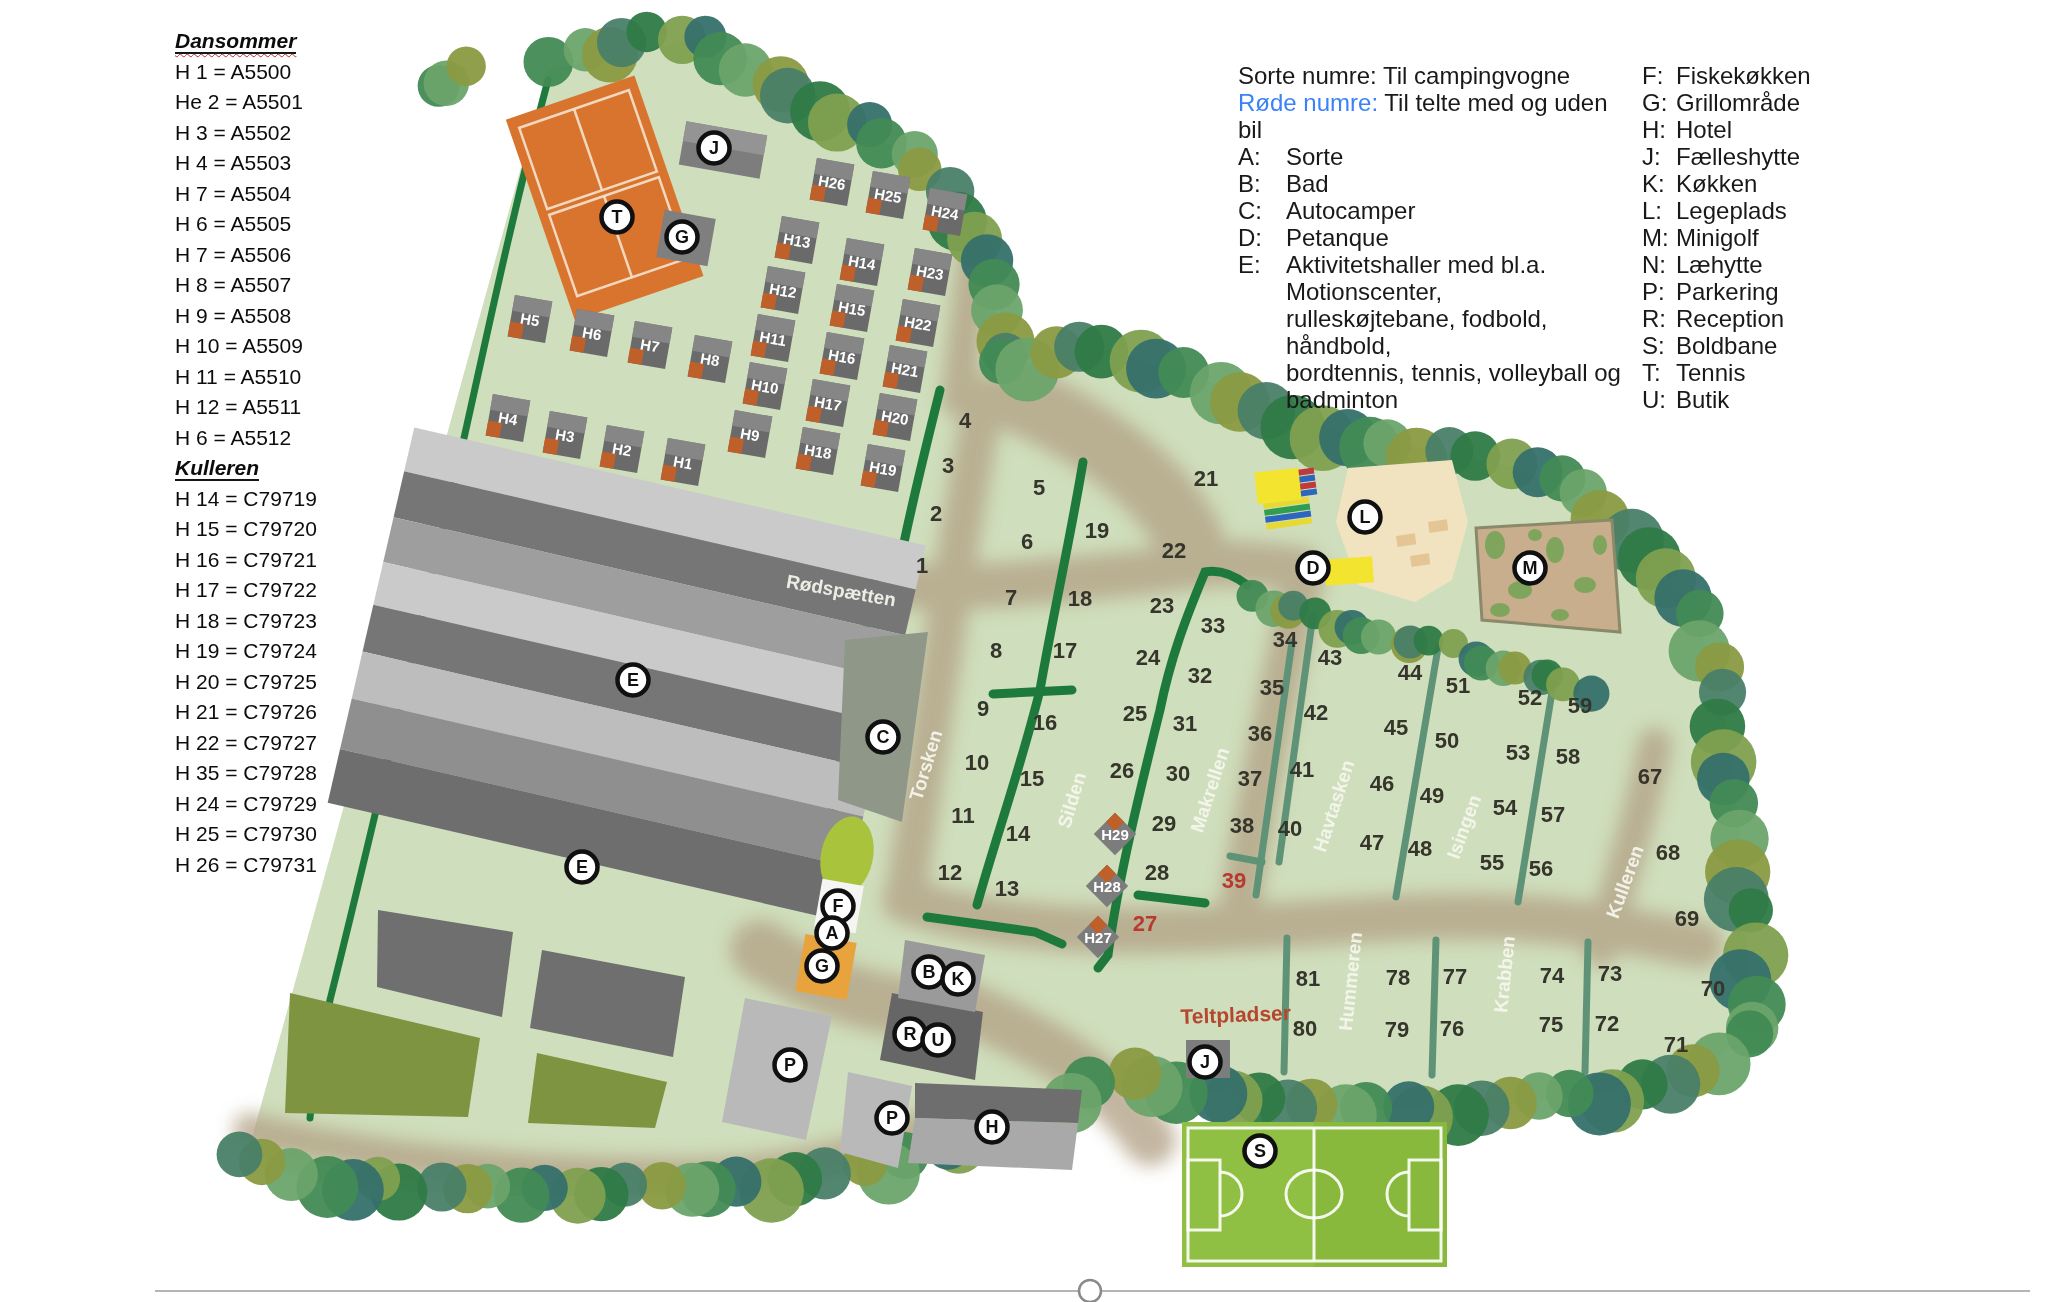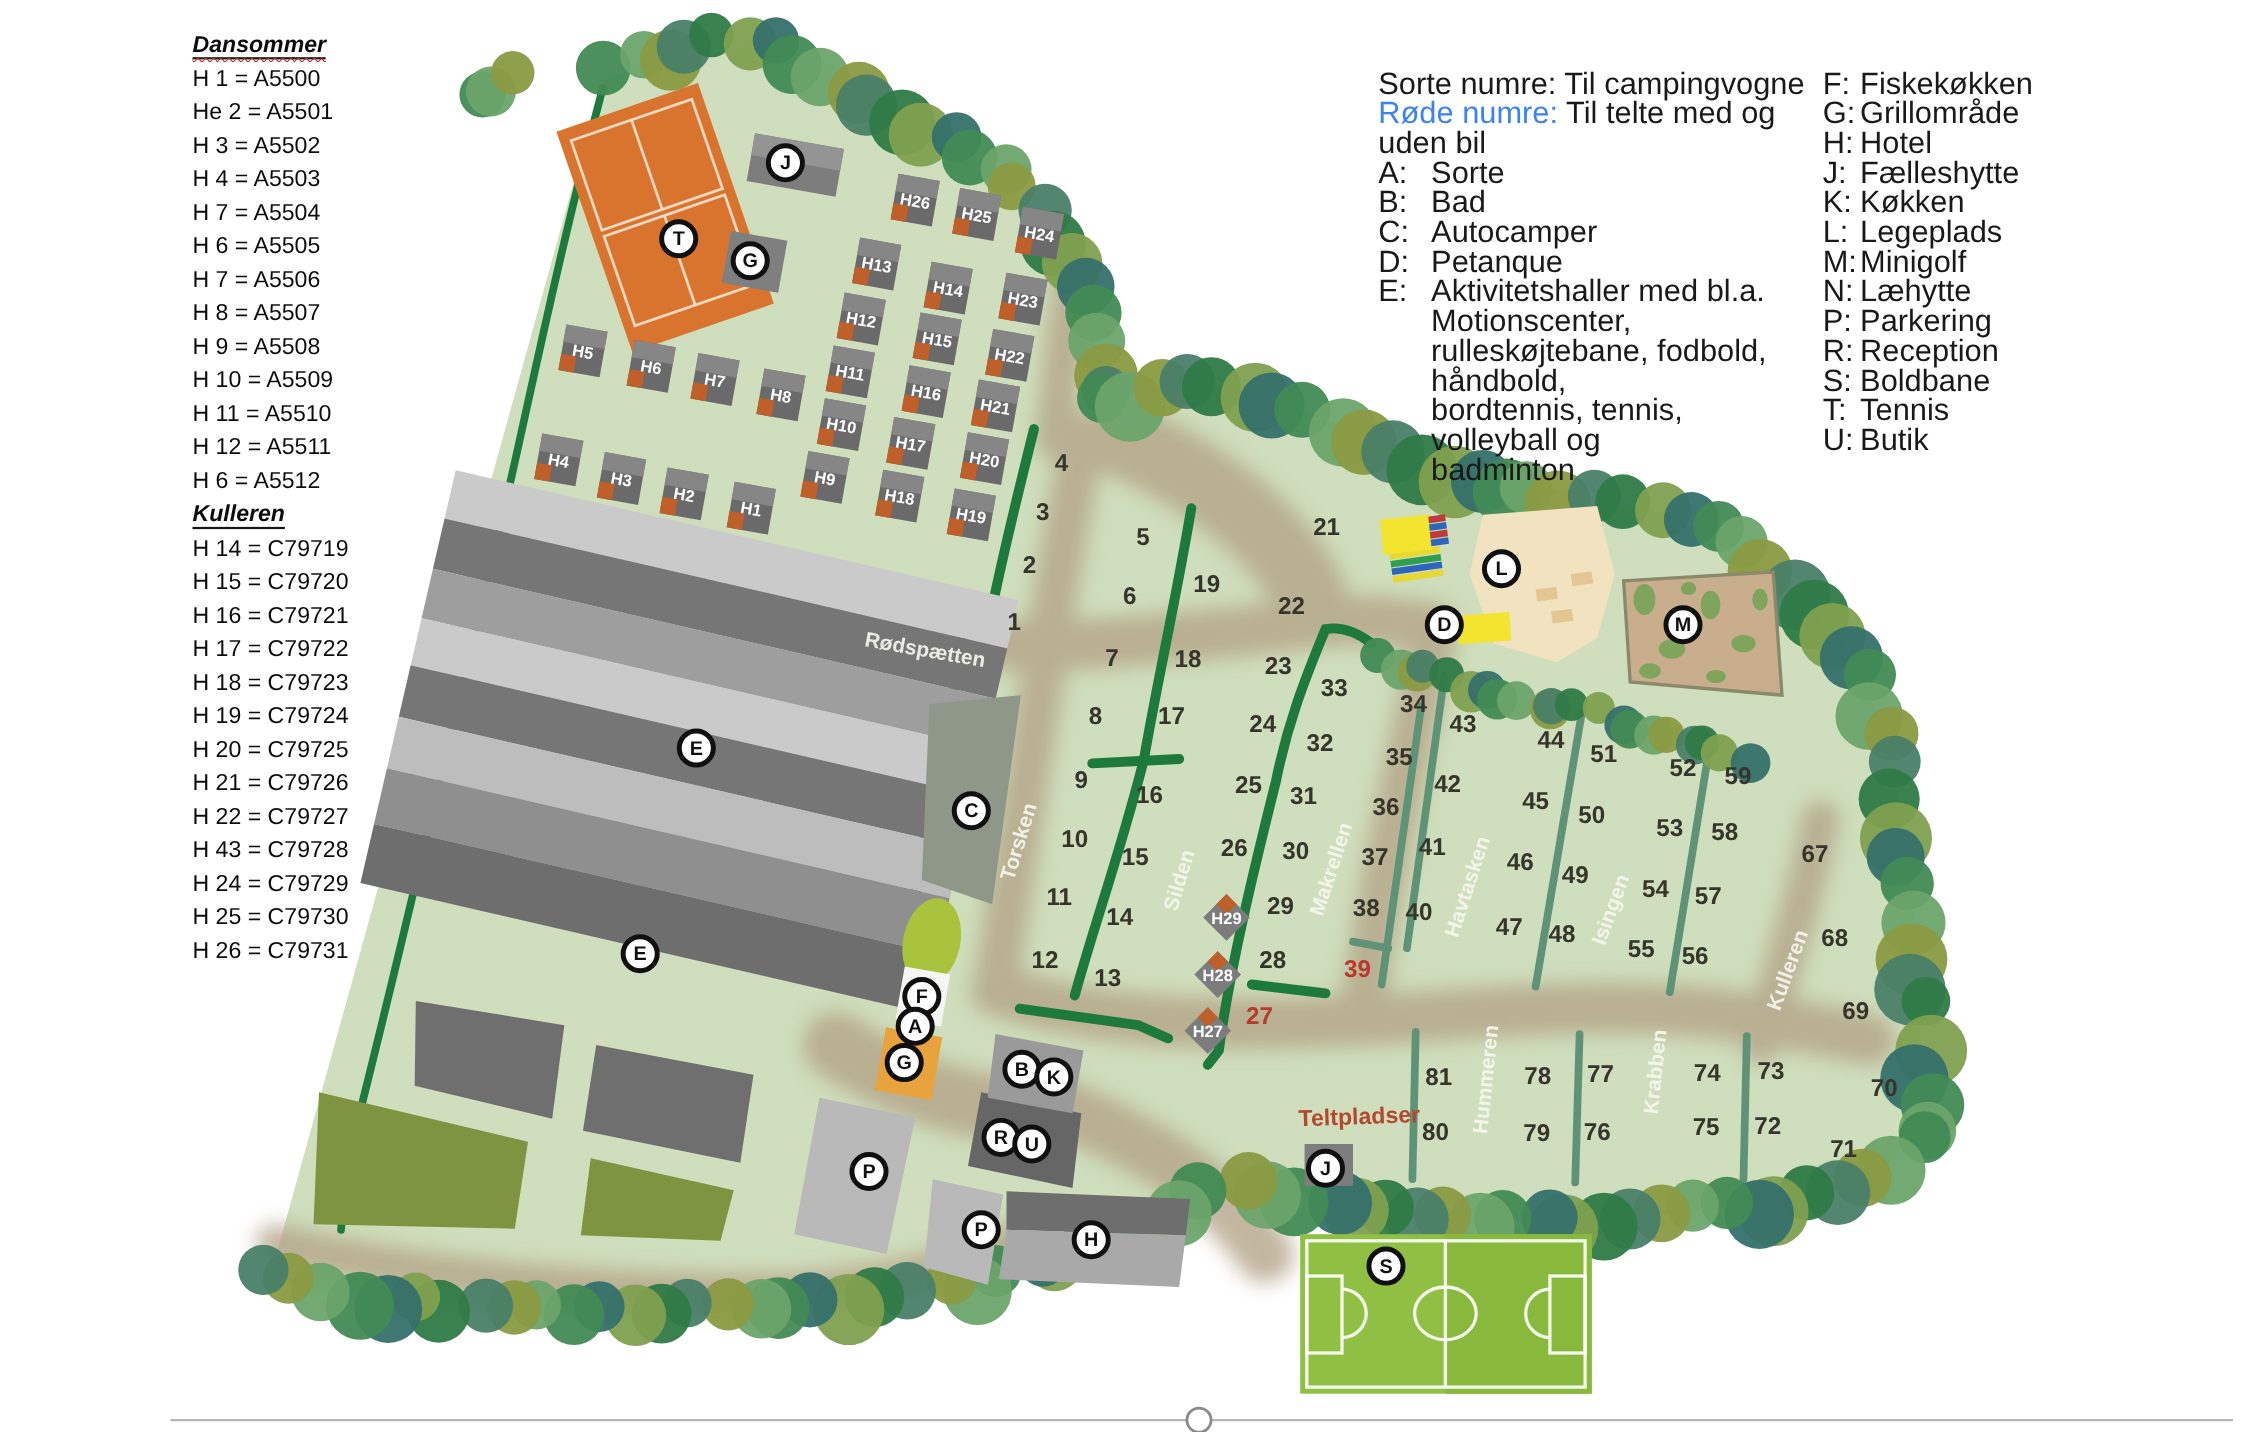--- a/index.html
+++ b/index.html
@@ -5,21 +5,21 @@
   html,body{margin:0;padding:0;background:#fff;}
   #stage{position:relative;width:2048px;height:1302px;background:#fff;overflow:hidden;
          font-family:"Liberation Sans",sans-serif;}
   #map-svg{position:absolute;left:0;top:0;}
   
   #sidebar{position:absolute;left:175px;top:26px;font-size:21px;line-height:30.5px;color:#0c0c0c;}
   .sb-title{font-weight:bold;font-style:italic;}
   .sb-title .tt{border-bottom:2px solid #151515;}
   .sb-title.wavy .tt{text-decoration:underline wavy #b52b2b 1px;text-underline-offset:5px;}
   
-  .legend-col{position:absolute;top:62px;font-size:28px;line-height:27px;color:#191919;margin-left:15px;}
+  .legend-col{position:absolute;top:62px;font-size:24px;line-height:27px;color:#191919;}
   #legend-col1{left:1238px;width:390px;}
   #legend-col2{left:1642px;width:200px;}
   .lg-row{display:flex;}
   .lg-key{flex:0 0 48px;}
   #legend-col2 .lg-key{flex:0 0 34px;}
   .lg-red{color:#3b82f6;}
   .lg-cont{padding-left:48px;}
   .plot-num{font-weight:bold;font-size:22px;fill:#35352b;}
   .plot-red{fill:#b8392e;}
   .cab-label{font-weight:bold;font-size:15px;fill:#fff;}
@@ -649,21 +649,21 @@
       <div class="sb-title"><span class="tt">Kulleren</span></div>
       <div>H 14 = C79719</div>
       <div>H 15 = C79720</div>
       <div>H 16 = C79721</div>
       <div>H 17 = C79722</div>
       <div>H 18 = C79723</div>
       <div>H 19 = C79724</div>
       <div>H 20 = C79725</div>
       <div>H 21 = C79726</div>
       <div>H 22 = C79727</div>
-      <div>H 43 = C79728</div>
+      <div>H 35 = C79728</div>
       <div>H 24 = C79729</div>
       <div>H 25 = C79730</div>
       <div>H 26  = C79731</div>
     </div>
   <div id="legend-col1" class="legend-col">
       <div>Sorte numre: Til campingvogne</div>
       <div><span class="lg-red">Røde numre:</span> Til telte med og uden bil</div>
       <div class="lg-row">
         <span class="lg-key">A:</span>
         <span>Sorte</span>

